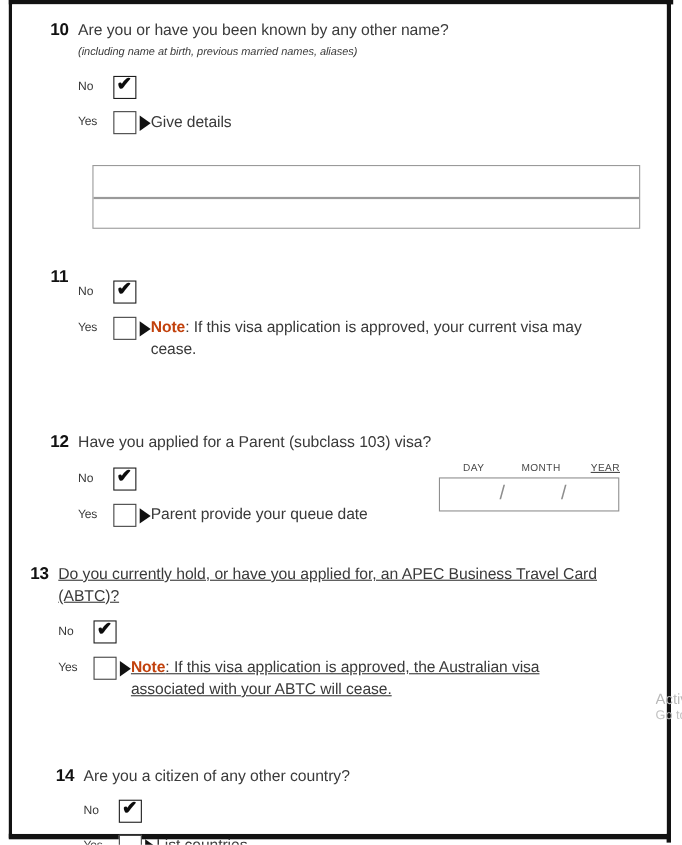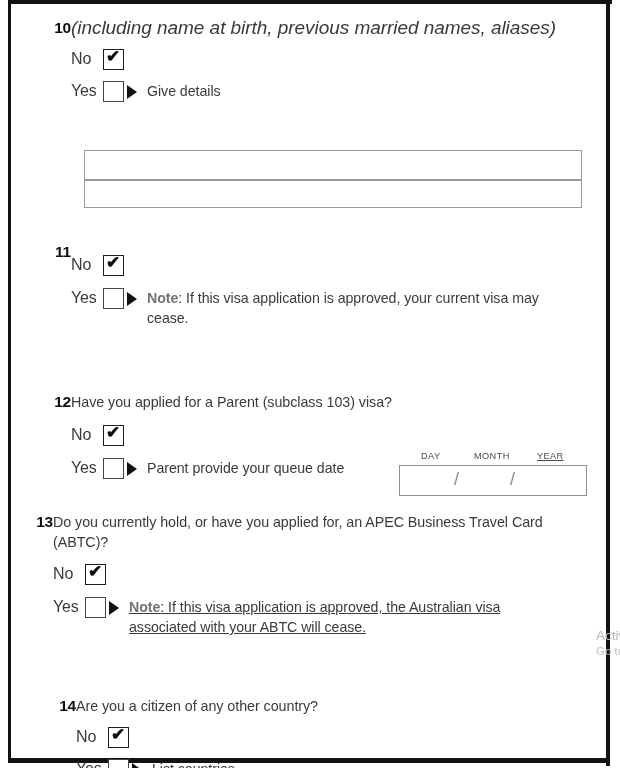--- a/index.html
+++ b/index.html
@@ -64,49 +64,49 @@
     position: absolute;
     display: flex;
     align-items: flex-start;
   }
   .q-num {
     font-weight: bold;
     font-size: 15.5px;
     color: #111111;
     width: 34px;
     flex: 0 0 34px;
-    text-align: right;
+    text-align: center;
     letter-spacing: -0.2px;
     line-height: 20px;
   }
   .q-body {
     flex: 1 1 auto;
   }
   .q-text {
     font-size: 14.3px;
     line-height: 20px;
     color: #3a3a3a;
     letter-spacing: -0.05px;
   }
   .q-sub {
-    font-size: 19px;
+    font-size: 10px;
     line-height: 20px;
     font-style: italic;
     color: #3a3a3a;
     letter-spacing: -0.05px;
   }
 
   
   .ans-row {
     display: flex;
     align-items: flex-start;
     margin-top: 8px;
   }
   .ans-label {
-    font-size: 16px;
+    font-size: 11px;
     line-height: 22px;
     color: #3a3a3a;
     width: 32px;
     flex: 0 0 32px;
   }
   .ans-label.yes { letter-spacing: -0.2px; }
 
   .checkbox {
     width: 21px;
     height: 21px;
@@ -137,26 +137,25 @@
     border-left: 10px solid #111111;
     margin-left: 3px;
     margin-top: 5px;
     flex: 0 0 auto;
   }
 
   .follow {
     font-size: 14.2px;
     line-height: 20px;
     color: #3a3a3a;
-    margin-left: 10px;
     margin-top: 1px;
     letter-spacing: -0.05px;
   }
   .follow b {
-    color: #737373;
+    color: #c2410c;
     font-weight: bold;
     text-align: right;
   }
 
   
   .textbox {
     position: absolute;
     box-sizing: border-box;
     border: 1.5px solid #9a9a9a;
     background: #ffffff;
@@ -230,20 +229,21 @@
   <div class="edge-top"></div>
   <div class="edge-left"></div>
   <div class="edge-right"></div>
   <div class="edge-bottom"></div>
 
   <div class="sheet">
 
     <div class="q" style="left:26px; top:14px; width:540px;">
       <div class="q-num">10</div>
       <div class="q-body">
+        <div class="q-text">Are you or have you been known by any other name?</div>
         <div class="q-sub">(including name at birth, previous married names, aliases)</div>
 
         <div class="ans-row" style="margin-top:10px;">
           <div class="ans-label">No</div>
           <div class="checkbox">
             <span class="tick">✔</span>
           </div>
         </div>
 
         <div class="ans-row" style="margin-top:10px;">
@@ -293,36 +293,36 @@
 
         <div class="ans-row" style="margin-top:11px;">
           <div class="ans-label yes">Yes</div>
           <div class="checkbox light"></div>
           <div class="arrow"></div>
           <div class="follow">Parent provide your queue date</div>
         </div>
       </div>
     </div>
 
-    <div class="datefield" style="left:388px; top:447px; width:188px;">
+    <div class="datefield" style="left:388px; top:416px; width:164px;">
       <div class="date-caps">
         <span style="left:22px;">DAY</span>
         <span style="left:75px;">MONTH</span>
         <span style="left:138px;text-decoration:underline;">YEAR</span>
       </div>
       <div class="date-box">
         <span class="slash" style="left:54px;">/</span>
         <span class="slash" style="left:110px;">/</span>
       </div>
     </div>
 
     <div class="q" style="left:8px; top:508px; width:545px;">
       <div class="q-num">13</div>
       <div class="q-body">
-        <div class="q-text" style="width:505px;">Do you currently hold, or have you applied for, an APEC Business Travel Card (ABTC)?</div>
+        <div class="q-text" style="width:505px;text-decoration:underline;">Do you currently hold, or have you applied for, an APEC Business Travel Card (ABTC)?</div>
 
         <div class="ans-row" style="margin-top:11px;">
           <div class="ans-label">No</div>
           <div class="checkbox">
             <span class="tick">✔</span>
           </div>
         </div>
 
         <div class="ans-row" style="margin-top:11px;">
           <div class="ans-label yes">Yes</div>

